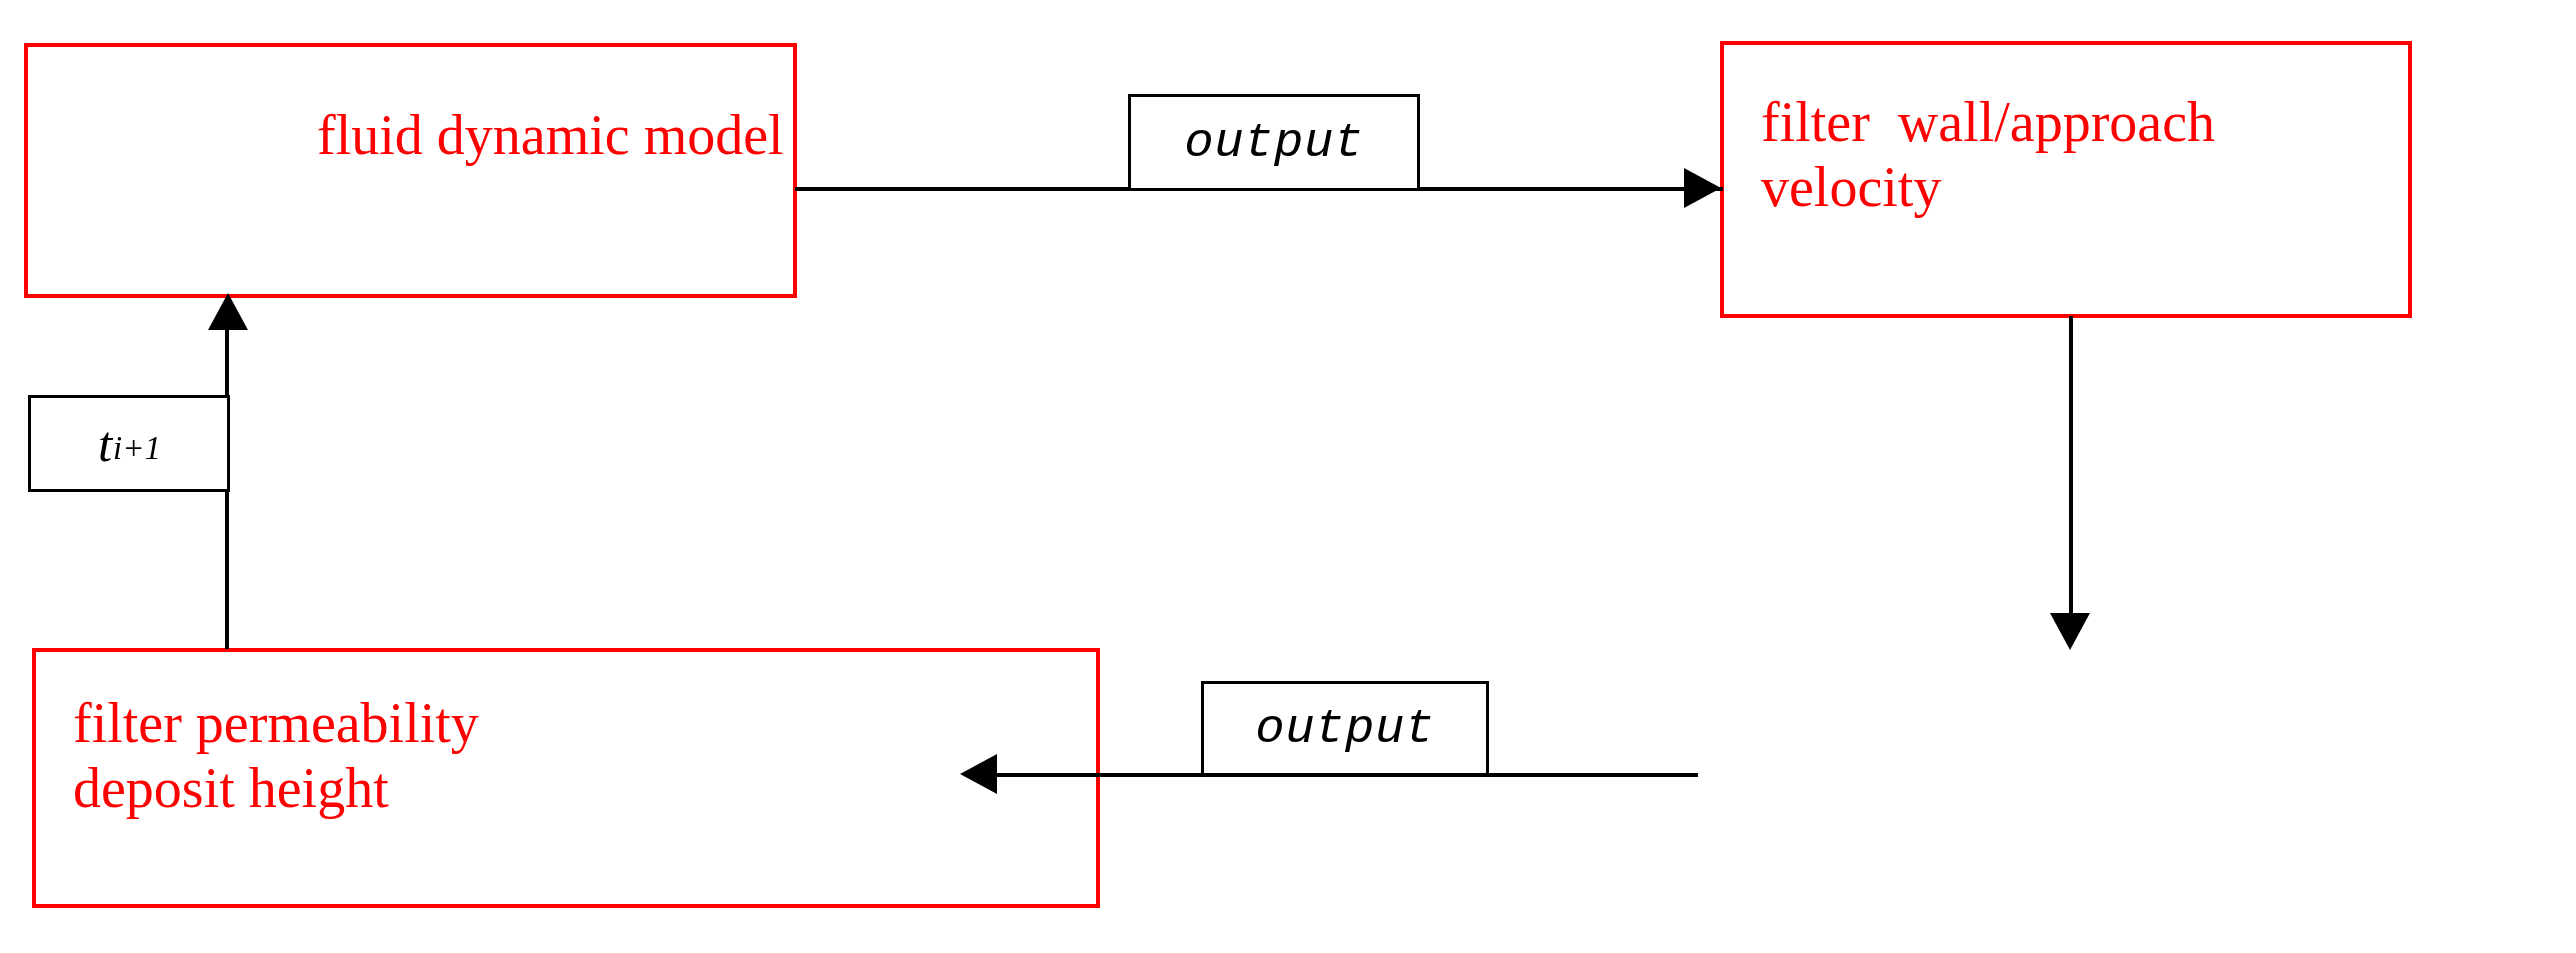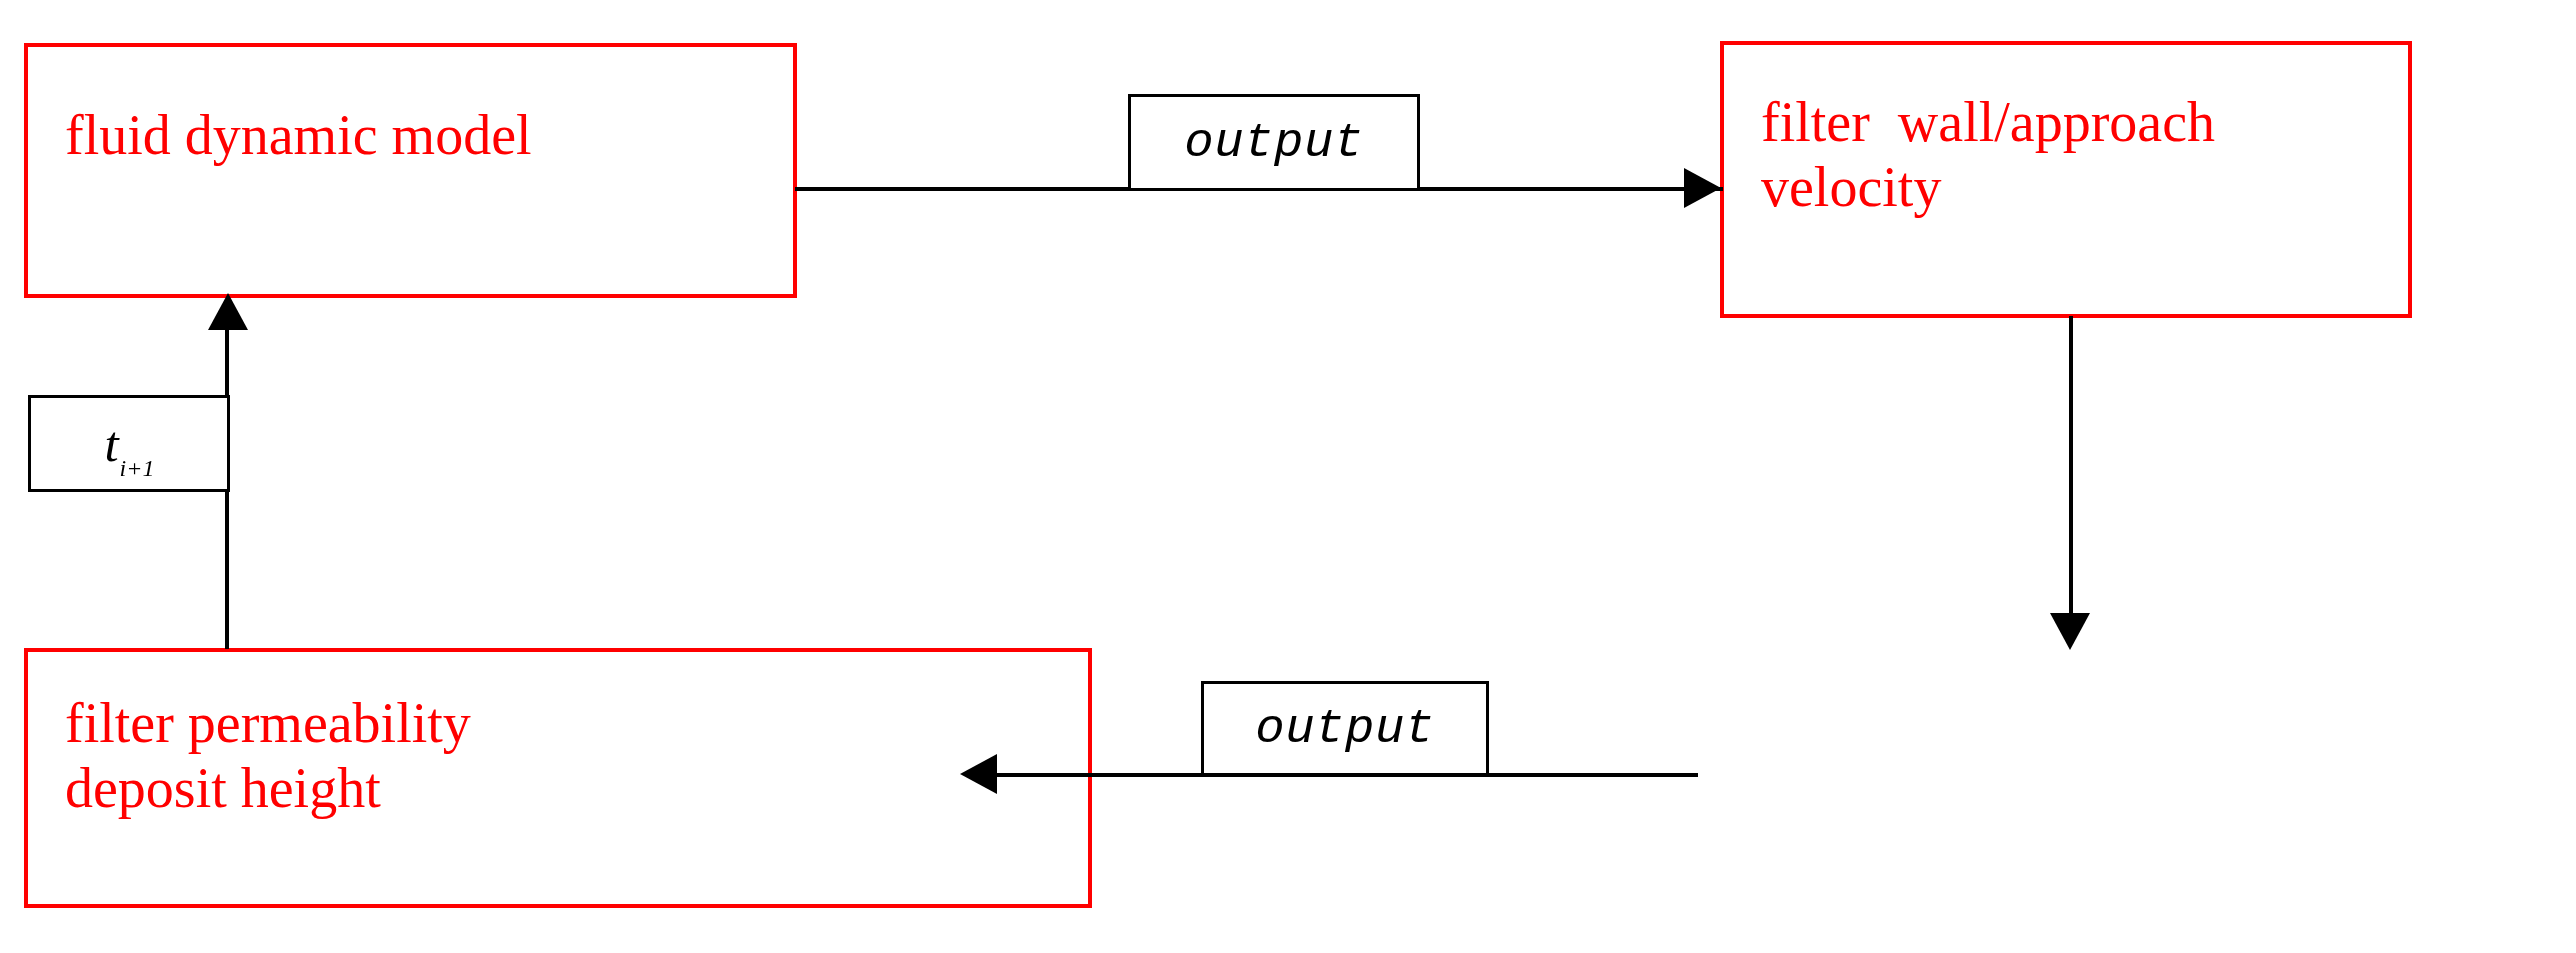--- a/index.html
+++ b/index.html
@@ -29,27 +29,27 @@
     position: absolute;
     left: 37px;
     right: 9.4px;
     color: #ff0000;
     font-family: "Liberation Serif", serif;
     font-size: 56px;
     line-height: 1.16;
     white-space: pre-wrap;
   }
 
-  #node-fluid        { left: 24px;   top: 43px;  width: 773px;  height: 255px; }
+  #node-fluid        { left: 24px;   top: 43px;  width: 773px;  height: 255px; text-align: right; }
   #node-fluid .node-label   { top: 56px; }
 
   #node-velocity     { left: 1720px; top: 41px;  width: 692px;  height: 277px; }
   #node-velocity .node-label{ top: 45px; }
 
-  #node-permeability { left: 24px;   top: 648px; width: 1068px; height: 260px; }
+  #node-permeability { left: 32px;   top: 648px; width: 1068px; height: 260px; }
   #node-permeability .node-label { top: 39px; }
 
   #node-filtration   { left: 1695px; top: 651px; width: 829px;  height: 256px; }
   #node-filtration .node-label   { top: 79px; }
 
   
   .edge-h {
     position: absolute;
     height: 0;
     border-top: 4.7px solid #000000;
@@ -103,25 +103,25 @@
     font-style: italic;
     font-size: 49px;
     letter-spacing: 0.5px;
   }
   .tag-time {
     font-family: "Liberation Serif", serif;
     font-style: italic;
     font-size: 51px;
   }
   .tag-time .sub {
-    font-size: 24px;
+    font-size: 33px;
     font-style: italic;
     vertical-align: sub;
     position: relative;
-    top: 25px;
+    top: 5px;
     left: 0.9px;
   }
 
   #tag-output-top    { left: 1128px; top: 94px; width: 292px; height: 97px; }
   #tag-output-bottom { left: 1201px; top: 681px; width: 288px; height: 95px; }
   #tag-time          { left: 28px;   top: 395px; width: 202px; height: 97px; }
 </style>
 </head>
 <body>
 

